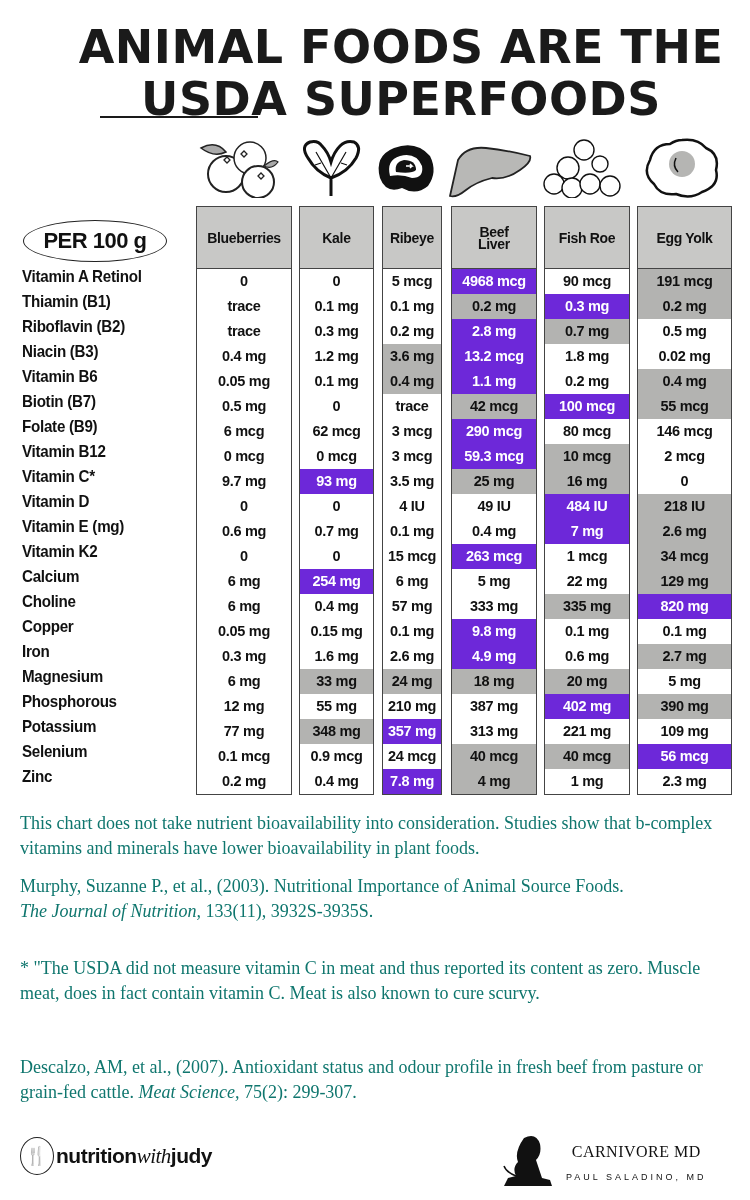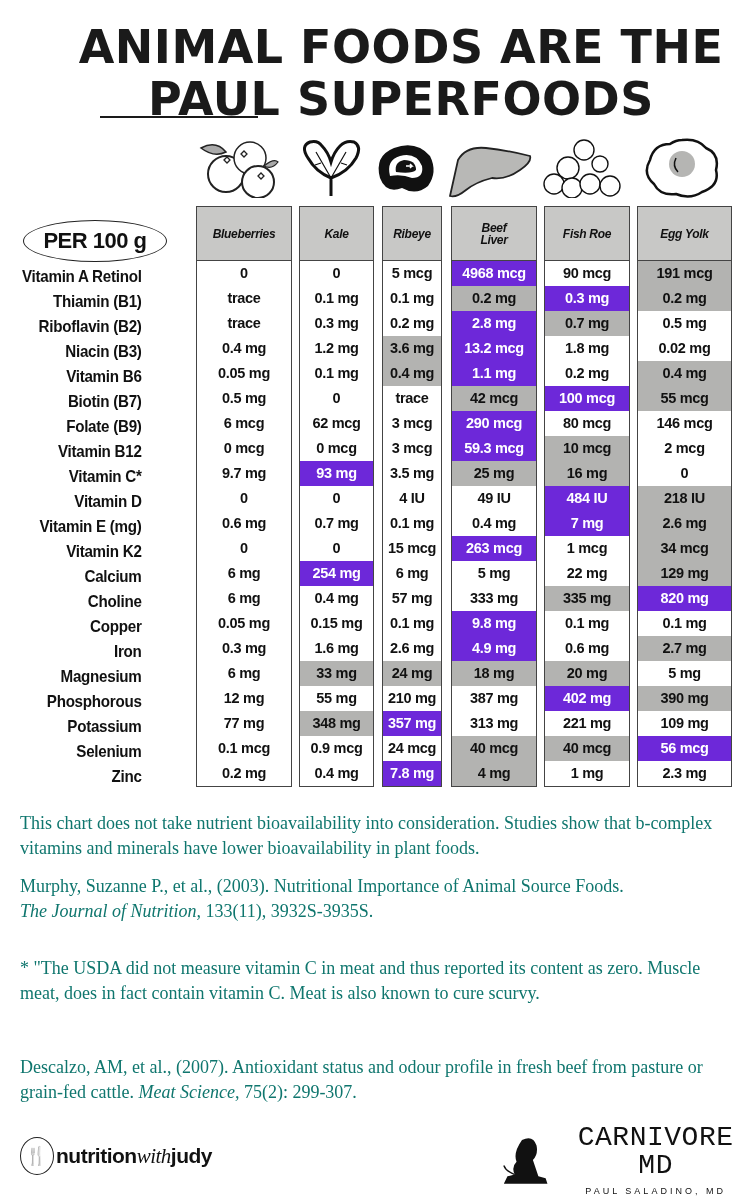--- a/index.html
+++ b/index.html
@@ -20,36 +20,35 @@
   .icon svg { width: 100%; height: 100%; }
 
   .per-oval {
     position: absolute; left: 23px; top: 220px; width: 144px; height: 42px;
     border: 1.5px solid #222; border-radius: 50%;
     display: flex; align-items: center; justify-content: center;
     font-family: "Liberation Sans Narrow", "Liberation Sans", sans-serif;
     font-weight: bold; font-size: 22px; letter-spacing: -0.5px;
   }
 
-  .nutrients { position: absolute; left: 22px; top: 264px; text-align: right; }
+  .nutrients { position: absolute; left: 22px; top: 264px; }
   .nutrient {
     height: 25px; line-height: 25px; font-weight: bold; font-size: 16.5px;
     letter-spacing: -0.3px; transform: scaleX(0.92); transform-origin: left;
     white-space: nowrap;
   }
 
   .col {
     position: absolute; top: 206px; border: 1.5px solid #444; background: #fff;
   }
   .col-head {
-    height: 54px; background: #c8c8c6; border-bottom: 1.5px solid #444;
+    height: 62px; background: #c8c8c6; border-bottom: 1.5px solid #444;
     display: flex; align-items: center; justify-content: center; text-align: center;
-    font-weight: bold; font-size: 12px; line-height: 12px; letter-spacing: -0.3px;
+    font-weight: bold; font-size: 14px; line-height: 12px; letter-spacing: -0.3px;
     white-space: pre-line;
-    font-style: italic;
   }
   .cell {
     height: 25px; line-height: 25px; text-align: center;
     font-weight: bold; font-size: 14.5px; letter-spacing: -0.3px; white-space: nowrap;
   }
   .cell.w { background: #ffffff; color: #111; }
   .cell.g { background: #b3b3b1; color: #111; }
   .cell.b { background: #6d28d9; color: #ffffff; }
 
   .foot {
@@ -62,29 +61,29 @@
   .logo-left .circ {
     width: 34px; height: 38px; border: 1.5px solid #222; border-radius: 50%;
     display: flex; align-items: center; justify-content: center; font-size: 18px; margin-right: 2px;
   }
   .logo-left .txt { font-weight: bold; font-size: 21px; letter-spacing: -0.5px; }
   .logo-left .with { font-family: "Liberation Serif", serif; font-style: italic; font-weight: normal; }
 
   .logo-right { position: absolute; left: 502px; top: 1132px; height: 56px; display: flex; align-items: center; }
   .logo-right .lion { width: 52px; height: 56px; }
   .logo-right .brand { margin-left: 12px; text-align: center; }
-  .logo-right .brand-name { font-family: Liberation Mono, monospace; font-size: 28px; letter-spacing: 0.5px; line-height: 28px; }
+  .logo-right .brand-name { font-family: Liberation Serif, serif; font-size: 16px; letter-spacing: 0.5px; line-height: 28px; }
   .logo-right .brand-sub { font-size: 9px; letter-spacing: 3px; margin-top: 6px; }
 </style>
 </head>
 <body>
 
 <div class="title l1">ANIMAL FOODS ARE THE</div>
 <div class="title l2">
-  <span class="real">PAUL</span>
+  <span class="real">USDA</span>
   <span>SUPERFOODS</span>
 </div>
 <div class="underline"></div>
 
 <div class="icon" style="left:196px;width:96px;">
   <svg viewBox="0 0 96 60">
       <path d="M5 10 Q20 2 30 14 Q18 20 5 10Z" fill="#aaa" stroke="#222" stroke-width="1.5"></path>
       <circle cx="30" cy="36" r="18" fill="#fff" stroke="#222" stroke-width="2"></circle>
       <circle cx="54" cy="20" r="16" fill="#fff" stroke="#222" stroke-width="1.5"></circle>
       <circle cx="62" cy="44" r="16" fill="#fff" stroke="#222" stroke-width="2"></circle>

